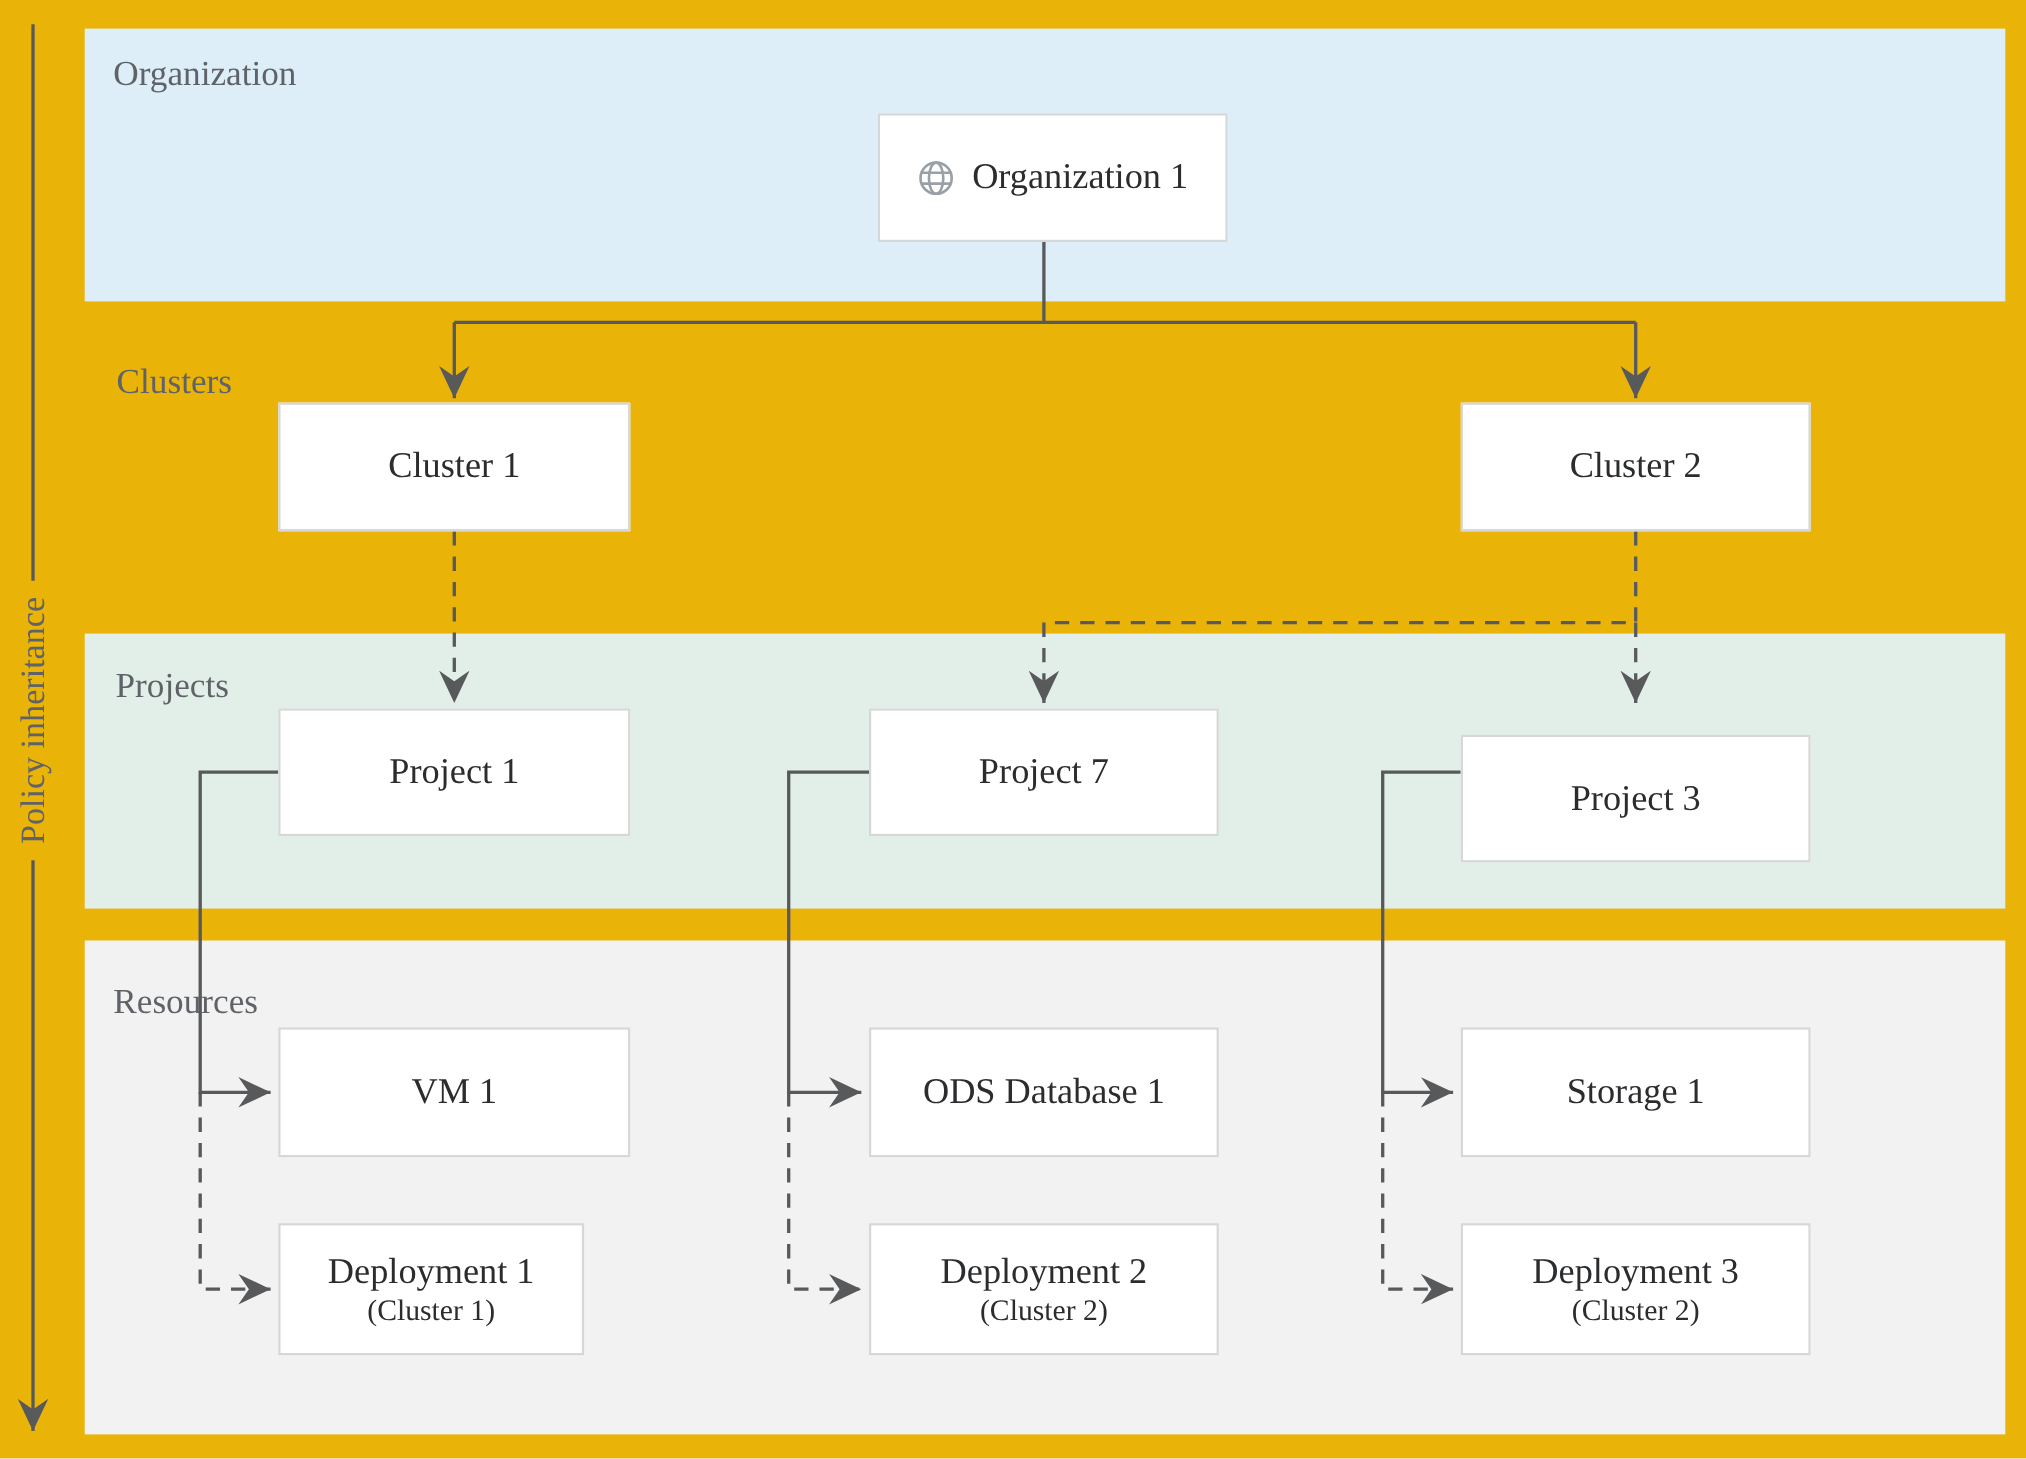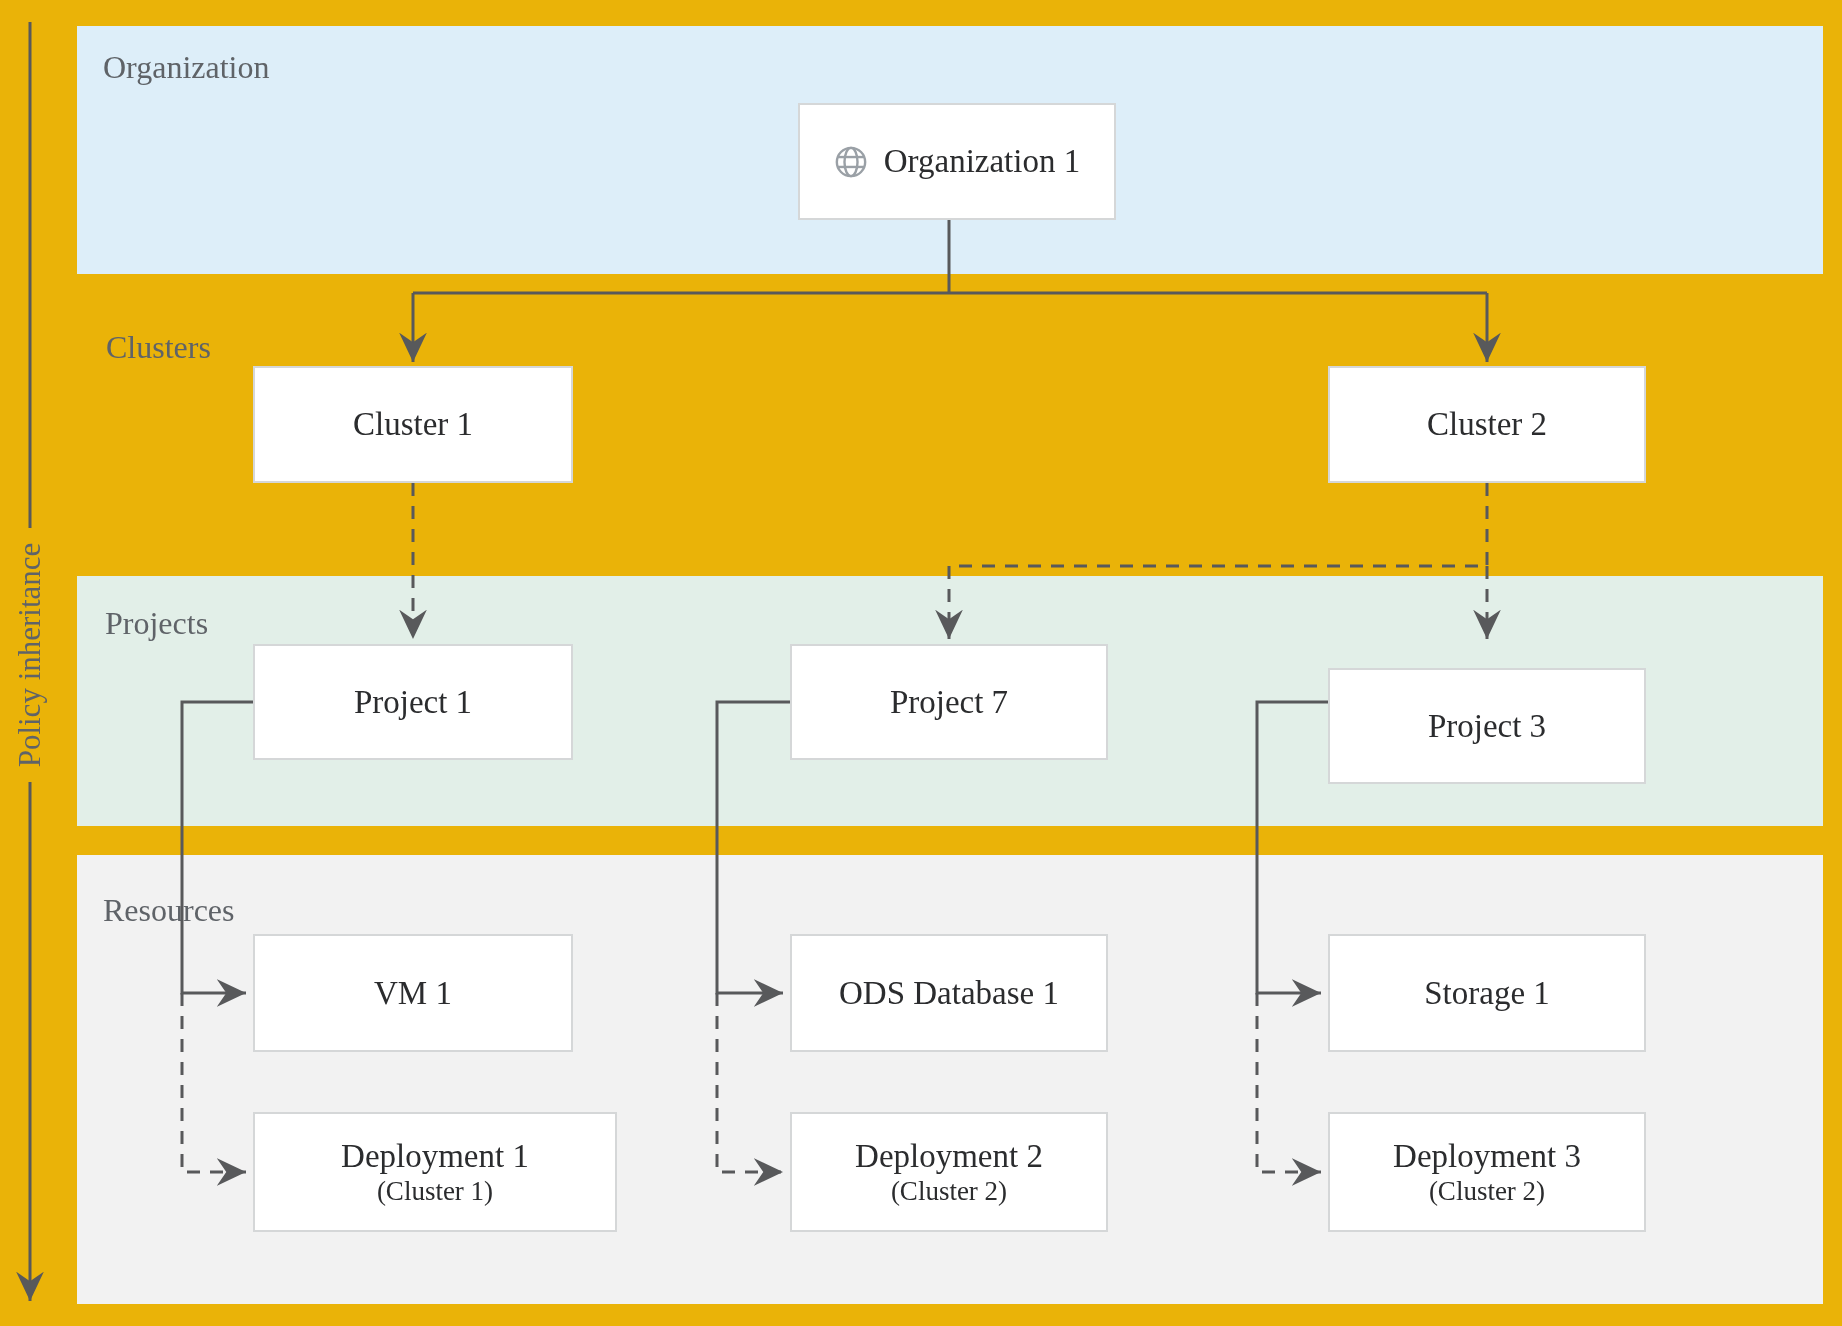--- a/index.html
+++ b/index.html
@@ -123,21 +123,21 @@
   </div>
 
   <div class="node" style="left:790px;top:934px;width:318px;height:118px;">
     <span class="node-label">ODS Database 1</span>
   </div>
 
   <div class="node" style="left:1328px;top:934px;width:318px;height:118px;justify-content:center;">
     <span class="node-label">Storage 1</span>
   </div>
 
-  <div class="node col" style="left:253px;top:1112px;width:364px;height:120px;">
+  <div class="node col" style="left:253px;top:1112px;width:278px;height:120px;">
     <span class="node-label">Deployment 1</span>
     <span class="node-sublabel">(Cluster 1)</span>
   </div>
 
   <div class="node col" style="left:790px;top:1112px;width:318px;height:120px;text-align:right;">
     <span class="node-label">Deployment 2</span>
     <span class="node-sublabel">(Cluster 2)</span>
   </div>
 
   <div class="node col" style="left:1328px;top:1112px;width:318px;height:120px;">

